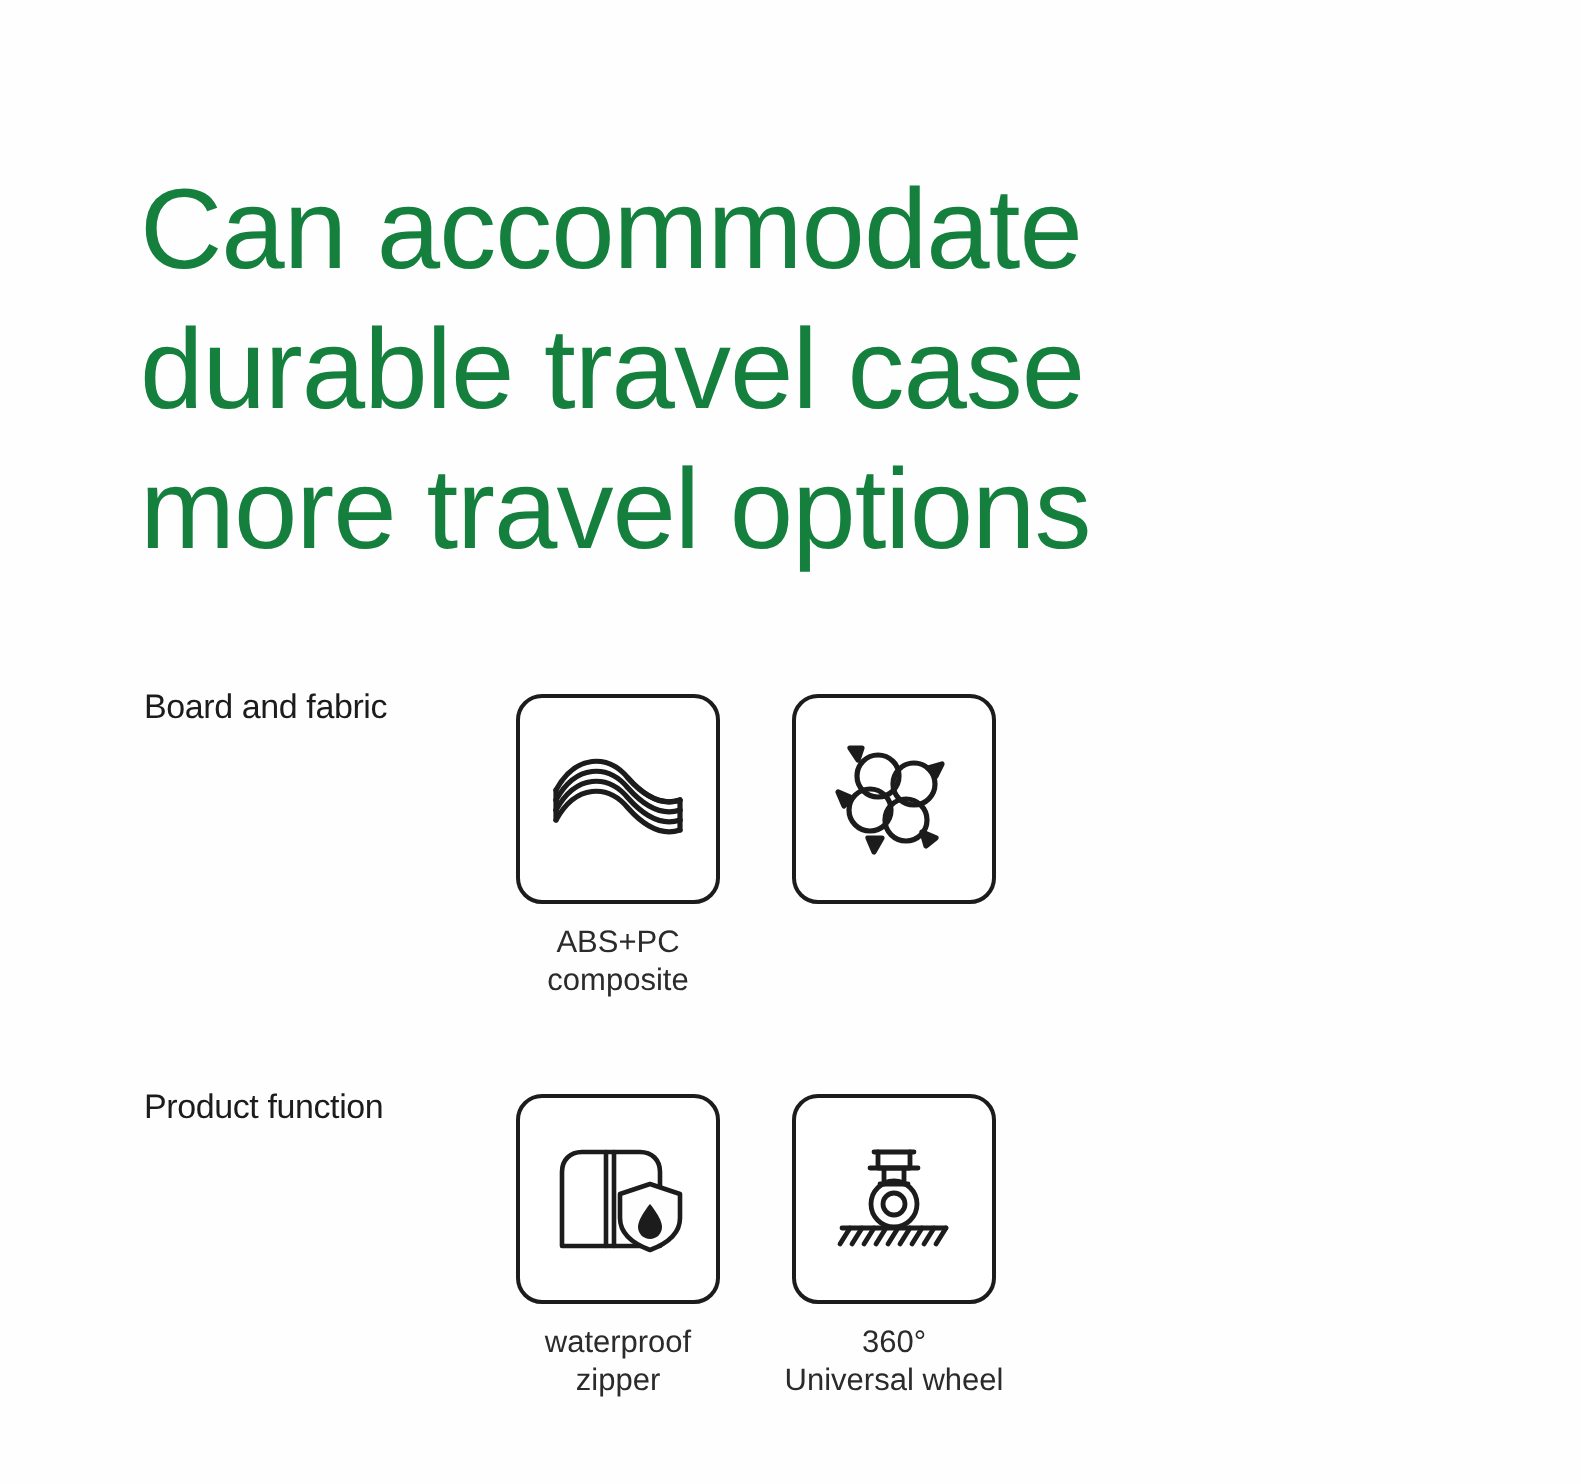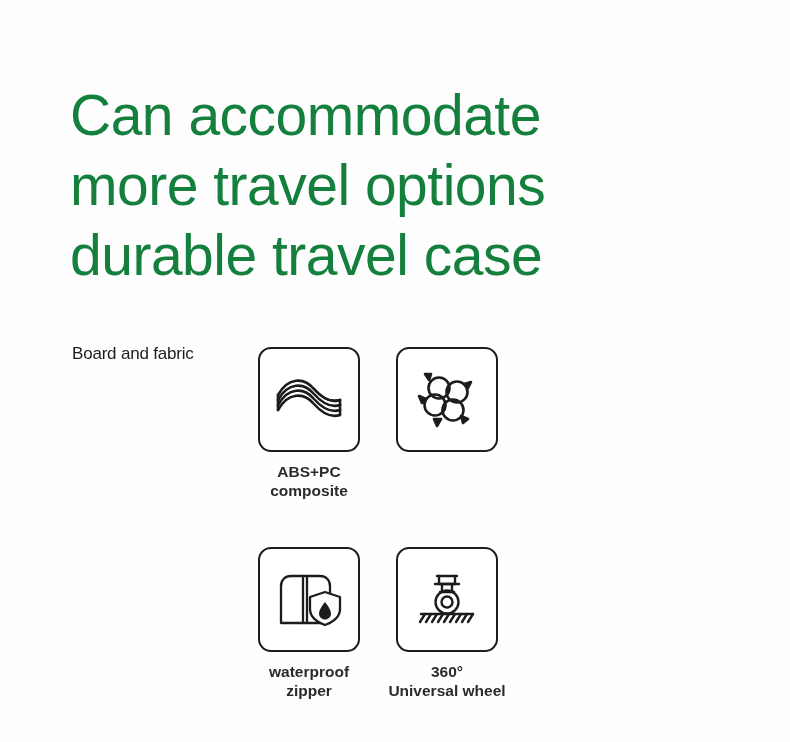--- a/index.html
+++ b/index.html
@@ -59,21 +59,20 @@
     left: 258px;
     top: 17px;
     display: flex;
     gap: 36px;
   }
   .card {
     width: 102px;
     display: flex;
     flex-direction: column;
     align-items: center;
-    font-weight: bold;
   }
   .icon-box {
     width: 102px;
     height: 105px;
     box-sizing: border-box;
     border: 2.4px solid #1c1c1c;
     border-radius: 13px;
     background: #fff;
     display: flex;
     align-items: center;
@@ -90,22 +89,22 @@
     color: #2b2b2b;
     white-space: pre-line;
     width: 150px;
   }
 </style>
 </head>
 <body>
 
 <div class="headline">
   <span class="hl-line">Can accommodate</span>
+  <span class="hl-line">durable travel case</span>
   <span class="hl-line">more travel options</span>
-  <span class="hl-line">durable travel case</span>
 </div>
 
 <div class="features">
 
   <div class="feature-row">
     <div class="row-label">Board and fabric</div>
     <div class="cards">
 
       <div class="card">
         <div class="icon-box">
@@ -144,20 +143,21 @@
               <path d="M24 48 L20 55 L17 48 Z" fill="#1c1c1c"></path>
             </svg>
           </span>
         </div>
       </div>
 
     </div>
   </div>
 
   <div class="feature-row">
+    <div class="row-label">Product function</div>
     <div class="cards">
 
       <div class="card">
         <div class="icon-box">
           <span>
             <svg width="66" height="62" viewBox="0 0 66 62" fill="none" stroke="#1c1c1c" stroke-width="2.3" stroke-linecap="round" stroke-linejoin="round">
               <path d="M5 17 C5 11, 9 7, 15 7 L44 7 C50 7, 54 11, 54 17 L54 54 L5 54 Z"></path>
               <path d="M27 7 L27 54"></path>
               <path d="M31 7 L31 54"></path>
               <path d="M49 23 L64 28 L64 40 C64 48, 57 53, 49 56 C41 53, 34 48, 34 40 L34 28 Z" fill="#fefefe"></path>

